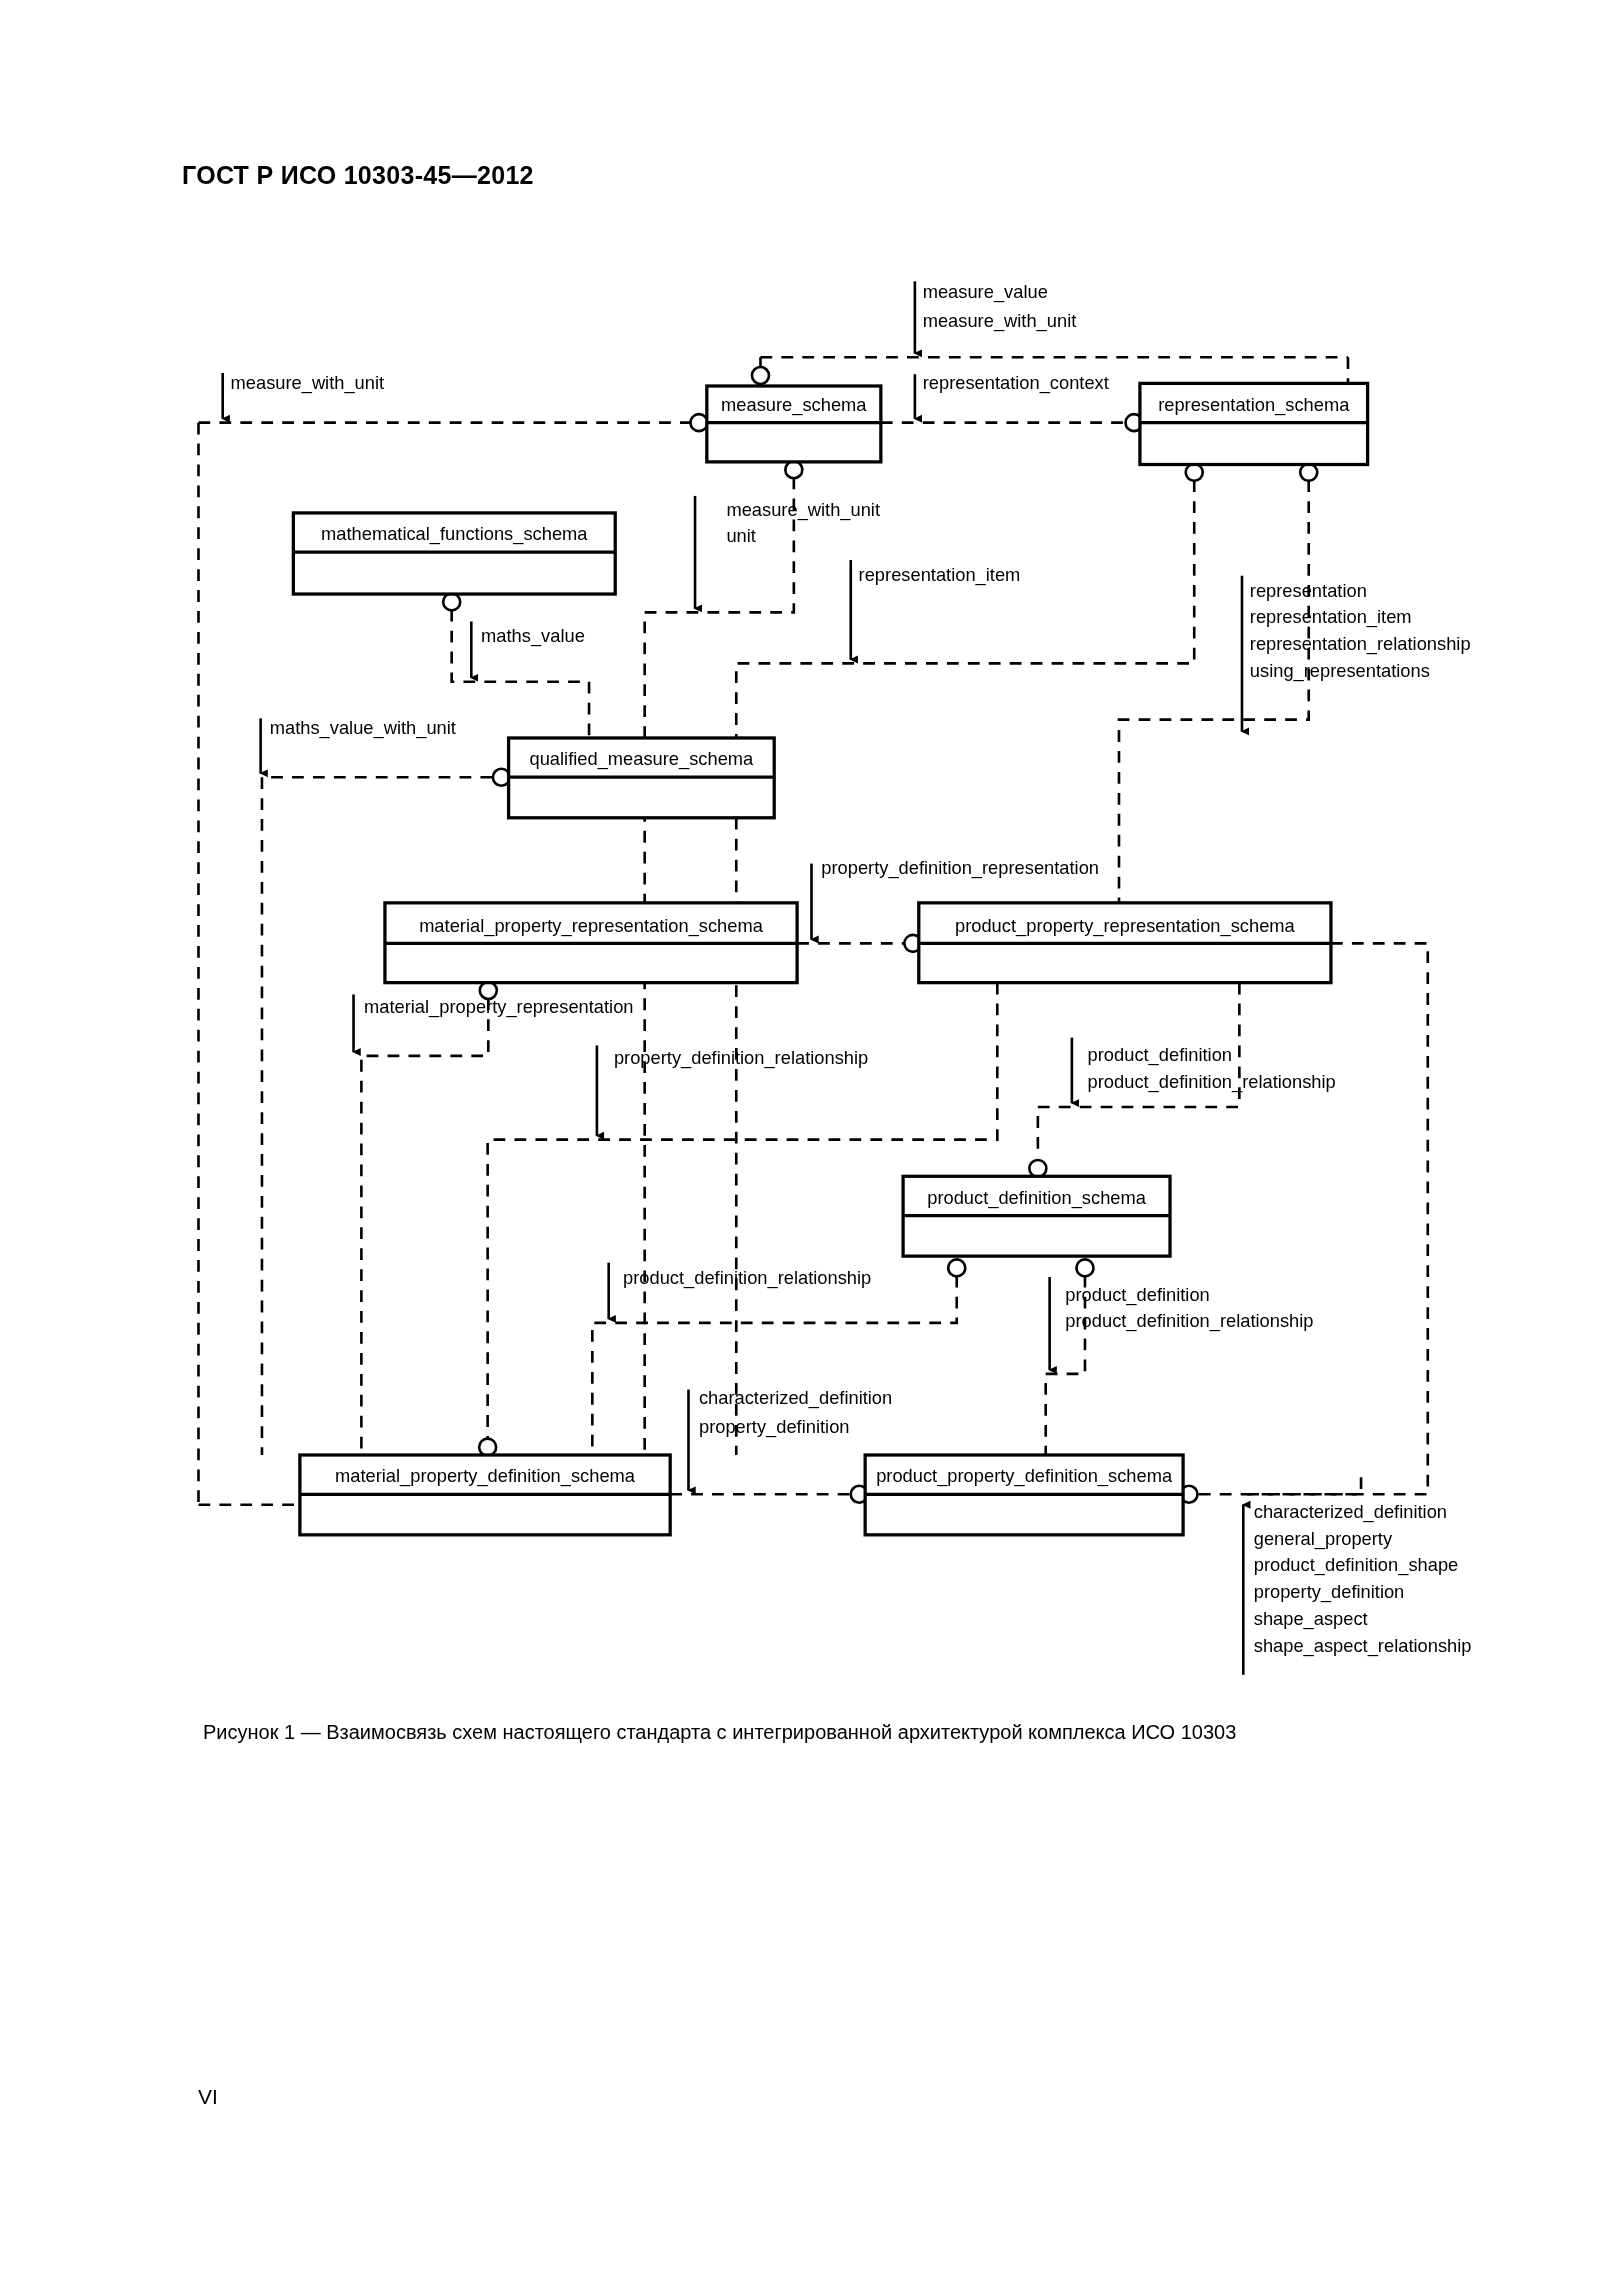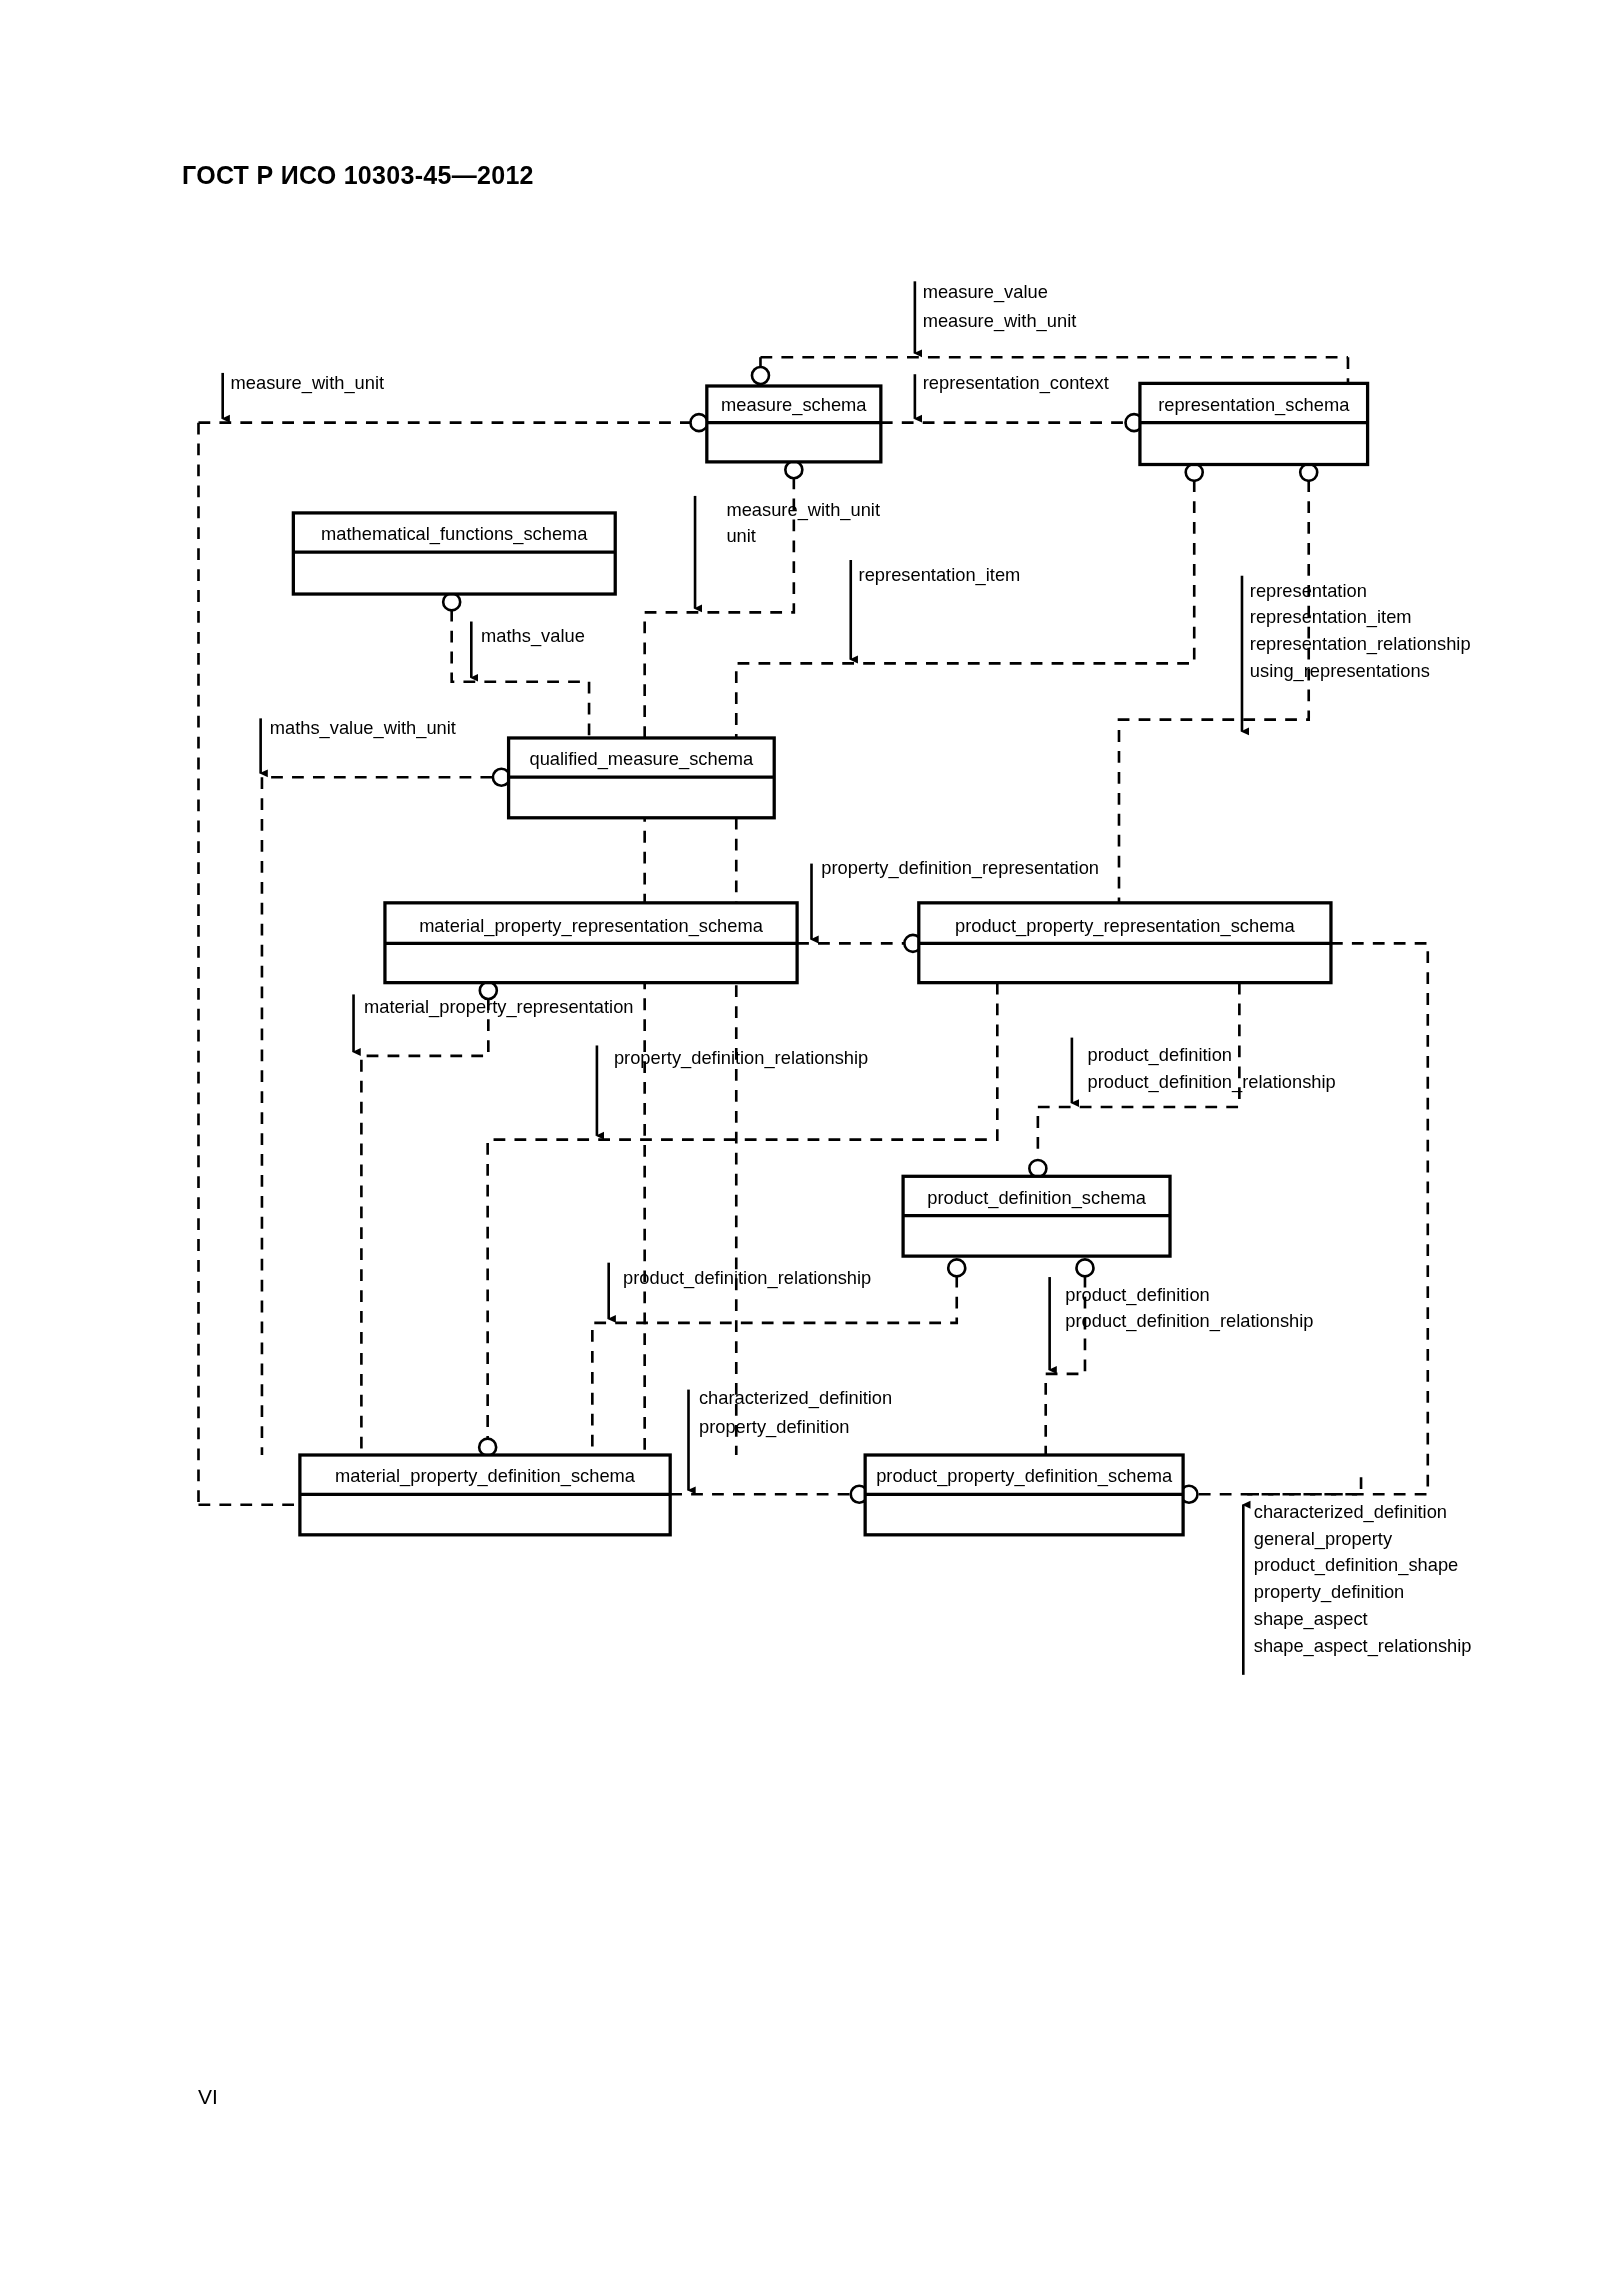--- a/index.html
+++ b/index.html
@@ -206,17 +206,18 @@
         <text class="edge-label" x="1916" y="2361">general_property</text>
         <text class="edge-label" x="1916" y="2402">product_definition_shape</text>
         <text class="edge-label" x="1916" y="2443">property_definition</text>
         <text class="edge-label" x="1916" y="2484">shape_aspect</text>
         <text class="edge-label" x="1916" y="2525">shape_aspect_relationship</text>
       </g>
 
     </svg>
   </div>
 
+  <div id="figure-caption">Рисунок  1 — Взаимосвязь схем настоящего стандарта с интегрированной архитектурой комплекса ИСО 10303</div>
 
   <div id="page-number">VI</div>
 
 </div>
 
 
 </body></html>

